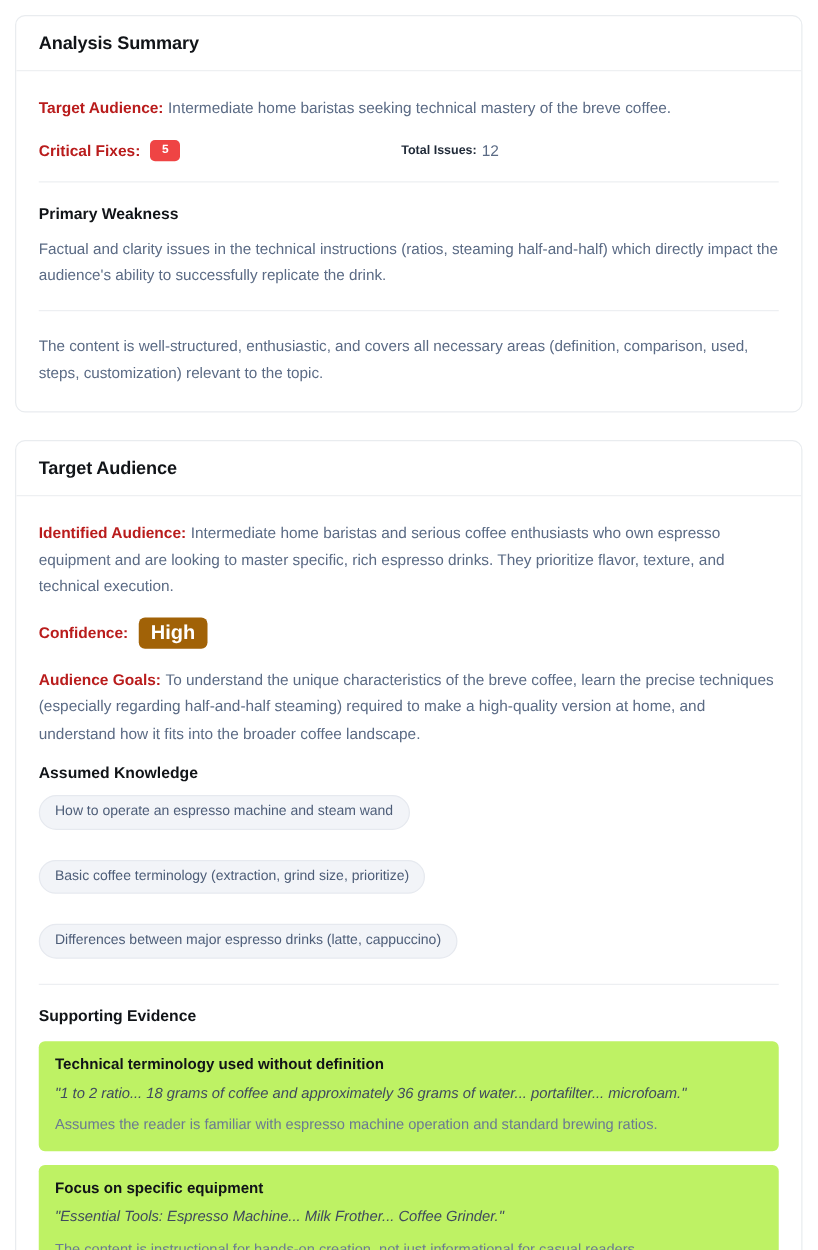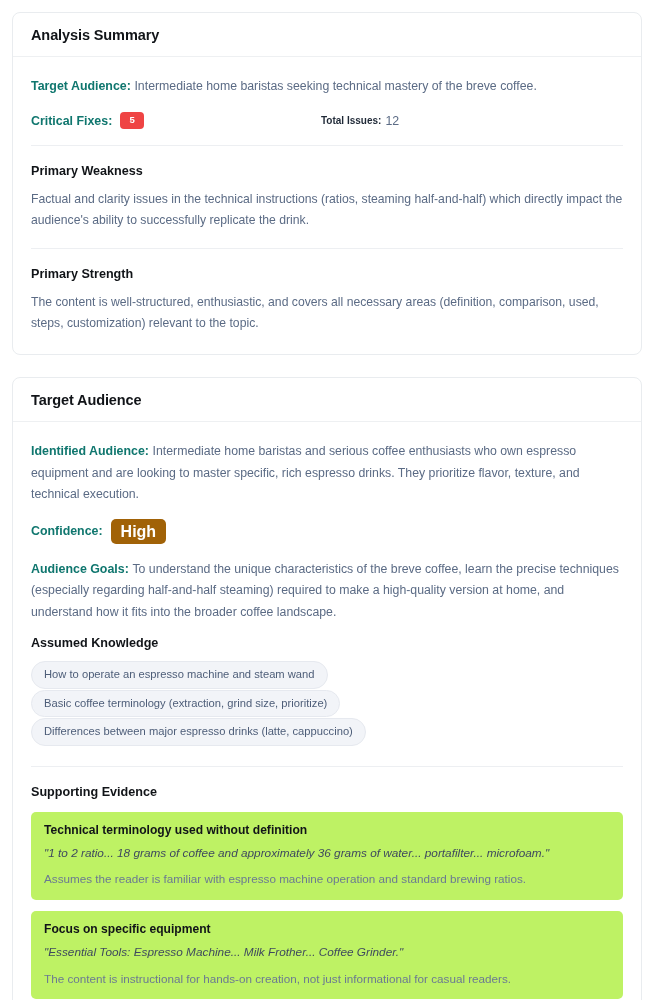--- a/index.html
+++ b/index.html
@@ -40,21 +40,21 @@
   }
   .card-body {
     padding: 18px 18px 16px 18px;
   }
   .kv-row {
     margin: 0 0 14px 0;
     line-height: 1.65;
   }
   .kv-label {
     font-weight: bold;
-    color: #0f766e;
+    color: #b91c1c;
     font-size: 12.4px;
   }
   .kv-value {
     color: #5b6b85;
     font-size: 12.3px;
   }
   .stat-row {
     display: flex;
     align-items: center;
     margin: 16px 0 6px 0;
@@ -111,21 +111,21 @@
   }
   .para {
     color: #5b6b85;
     font-size: 12.2px;
     line-height: 1.75;
     margin: 0;
   }
   .pill-wrap {
     display: flex;
     flex-wrap: wrap;
-    gap: 1px;
+    gap: 24px;
     margin-top: 2px;
   }
   .pill {
     background: #f2f4f8;
     border: 1px solid #e6e9ef;
     border-radius: 999px;
     padding: 5px 12px 6px 12px;
     font-size: 11.2px;
     color: #4d5d78;
     line-height: 1.3;
@@ -186,21 +186,20 @@
         </div>
       </div>
 
       <hr class="divider">
 
       <h3 class="sub-title">Primary Weakness</h3>
       <p class="para">Factual and clarity issues in the technical instructions (ratios, steaming half-and-half) which directly impact the audience's ability to successfully replicate the drink.</p>
 
       <hr class="divider">
 
-      <h3 class="sub-title">Primary Strength</h3>
       <p class="para">The content is well-structured, enthusiastic, and covers all necessary areas (definition, comparison, used, steps, customization) relevant to the topic.</p>
 
       <div class="section-gap"></div>
     </div>
   </section>
 
   <section class="card">
     <div class="card-header">
       <div class="card-title">Target Audience</div>
     </div>

